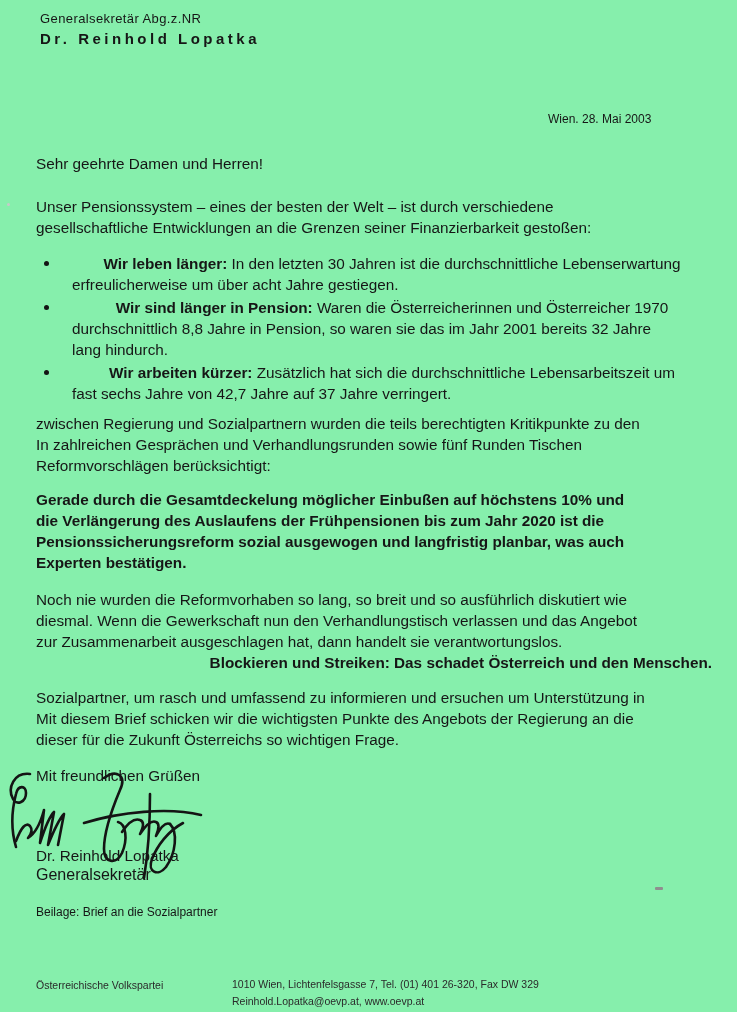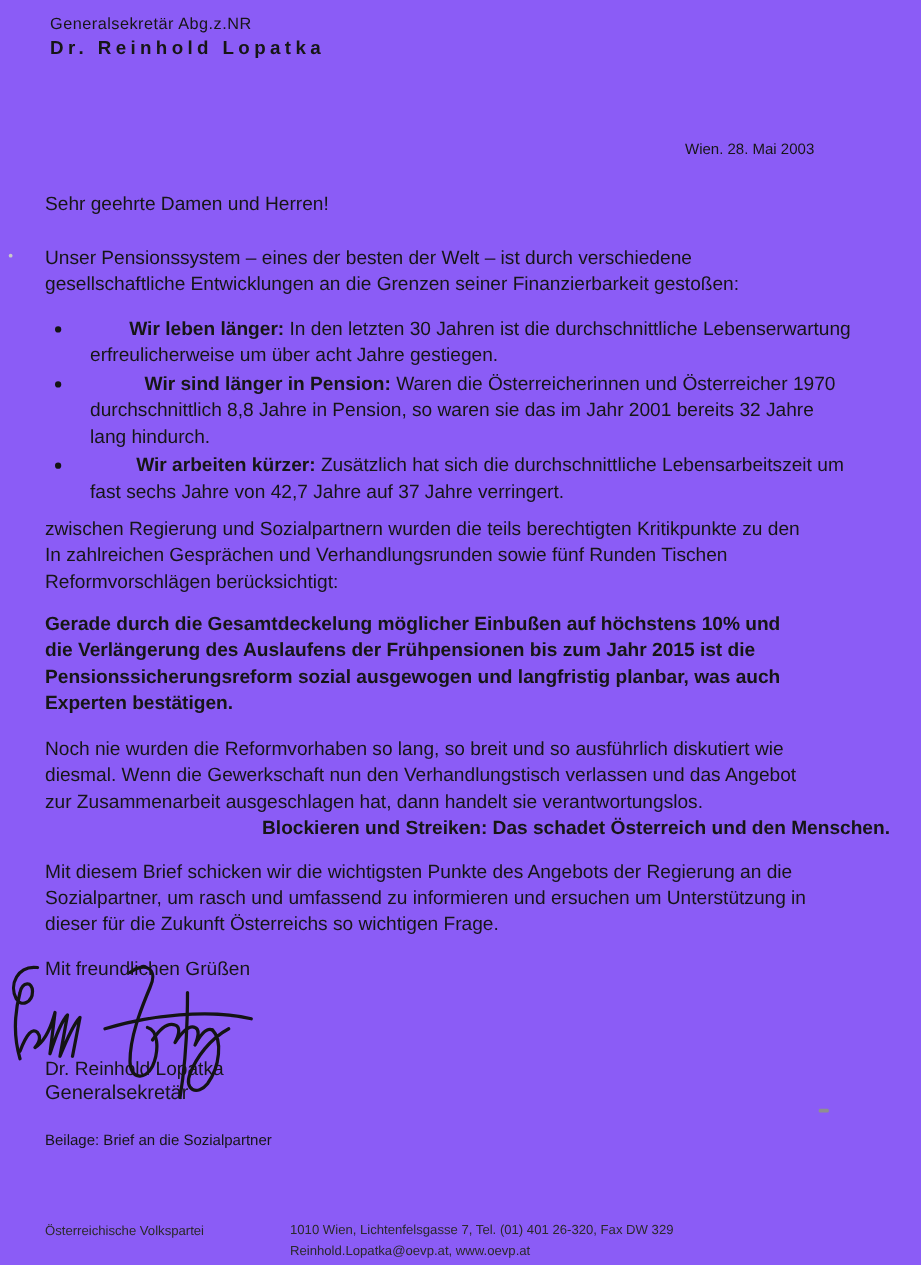--- a/index.html
+++ b/index.html
@@ -1,20 +1,20 @@
 <!DOCTYPE html>
 <html lang="de"><head>
 <meta charset="utf-8">
 <style>
   html, body { margin: 0; padding: 0; background: #ffffff; }
   .page {
     position: relative;
     width: 737px;
     height: 1012px;
-    background: #8b5cf6;
+    background: #86efac;
     font-family: "Liberation Sans", "DejaVu Sans", sans-serif;
     color: #161616;
     overflow: hidden;
   }
   
   .letterhead { position: absolute; top: 11px; left: 40px; }
   .letterhead .role { font-size: 13px; letter-spacing: 0.4px; }
   .letterhead .name { font-size: 15px; font-weight: bold; letter-spacing: 3.5px; margin-top: 4px; }
 
   
@@ -103,33 +103,33 @@
     </ul>
 
     <p class="p-negotiations">
         <span class="line">zwischen Regierung und Sozialpartnern wurden die teils berechtigten Kritikpunkte zu den</span>
         <span class="line">In zahlreichen Gesprächen und Verhandlungsrunden sowie fünf Runden Tischen</span>
         <span class="line">Reformvorschlägen berücksichtigt:</span>
       </p>
 
     <p class="p-boldblock">
         <span class="line">Gerade durch die Gesamtdeckelung möglicher Einbußen auf höchstens 10% und</span>
-        <span class="line">die Verlängerung des Auslaufens der Frühpensionen bis zum Jahr 2015 ist die</span>
+        <span class="line">die Verlängerung des Auslaufens der Frühpensionen bis zum Jahr 2020 ist die</span>
         <span class="line">Pensionssicherungsreform sozial ausgewogen und langfristig planbar, was auch</span>
         <span class="line">Experten bestätigen.</span>
       </p>
 
     <p class="p-discussion">
       <span><span class="line">Noch nie wurden die Reformvorhaben so lang, so breit und so ausführlich diskutiert wie</span><span class="line">diesmal. Wenn die Gewerkschaft nun den Verhandlungstisch verlassen und das Angebot</span><span class="line">zur Zusammenarbeit ausgeschlagen hat, dann handelt sie verantwortungslos.</span></span>
       <span class="bold-line">Blockieren und Streiken: Das schadet Österreich und den Menschen.</span>
     </p>
 
     <p class="p-closinginfo">
+        <span class="line">Sozialpartner, um rasch und umfassend zu informieren und ersuchen um Unterstützung in</span>
         <span class="line">Mit diesem Brief schicken wir die wichtigsten Punkte des Angebots der Regierung an die</span>
-        <span class="line">Sozialpartner, um rasch und umfassend zu informieren und ersuchen um Unterstützung in</span>
         <span class="line">dieser für die Zukunft Österreichs so wichtigen Frage.</span>
       </p>
 
     <p>Mit freundlichen Grüßen</p>
 
   </div>
 
   <svg class="signature-svg" viewBox="0 0 208 116" fill="none" xmlns="http://www.w3.org/2000/svg">
     <g stroke="#141414" stroke-width="2.6" stroke-linecap="round" stroke-linejoin="round" fill="none">
       <path d="M 30 6 C 14 4 7 20 13 31 C 17 38 26 34 26 25 C 26 17 18 17 16 26 C 11 45 11 62 16 79"></path>

